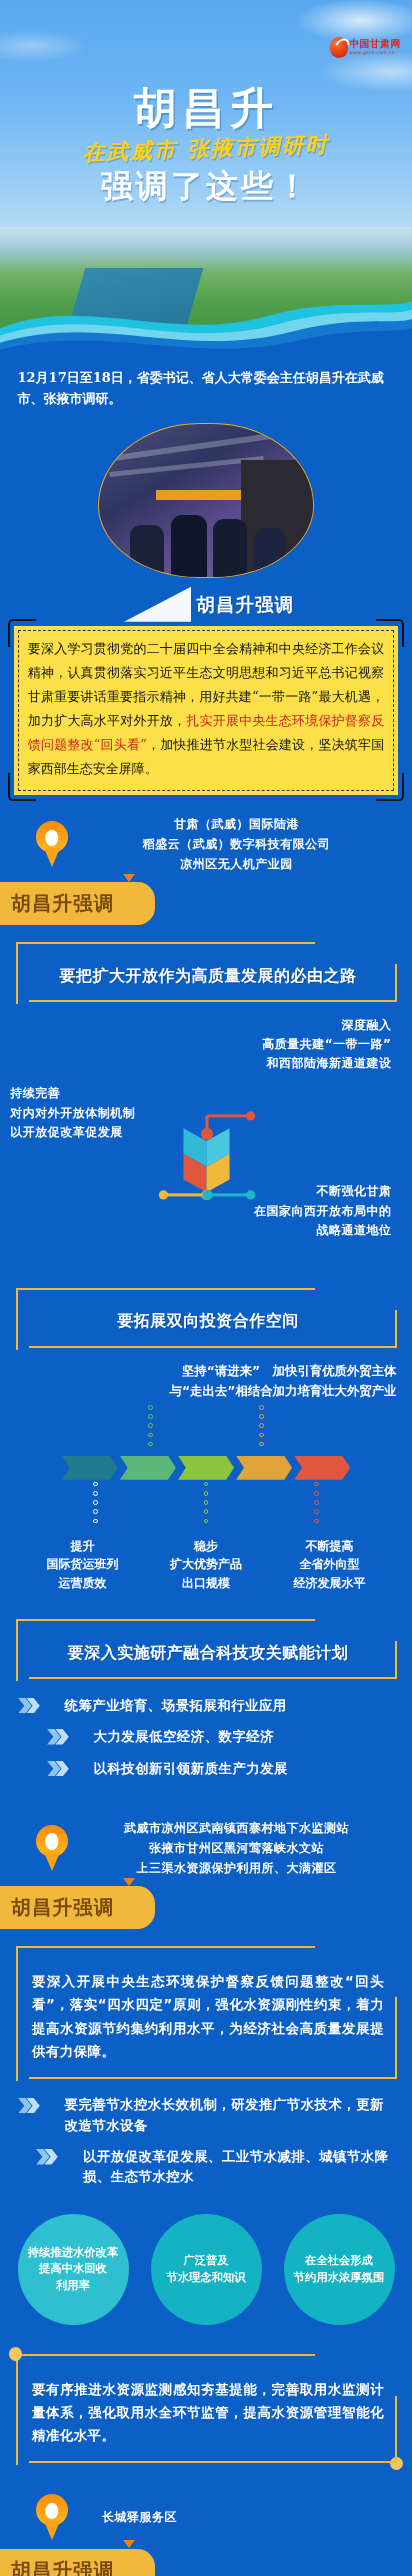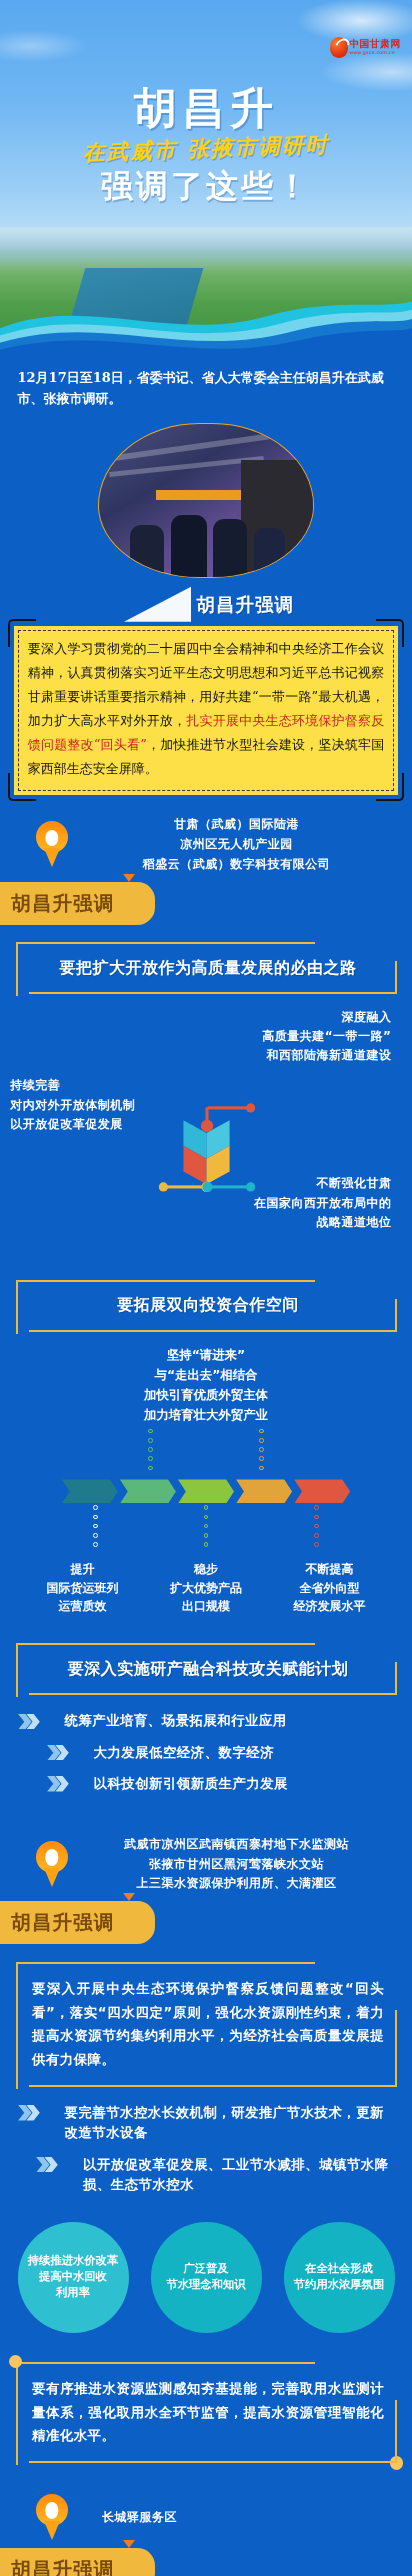--- a/index.html
+++ b/index.html
@@ -160,21 +160,21 @@
   
   .ybox { position:relative; margin: 17.5px 15.5px 0 15.5px; padding: 15.5px 12.4px 15.5px 16.5px; }
   .ybox::before {
     content:""; position:absolute; left:0; top:0; width: 78%; height: 100%;
     border-left: 2.6px solid #f0b93d; border-top: 2.6px solid #f0b93d;
   }
   .ybox::after {
     content:""; position:absolute; right:0; bottom:0; width: 96%; height: 60%;
     border-right: 2.6px solid #f0b93d; border-bottom: 2.6px solid #f0b93d;
   }
-  .ybox-inner { position:relative; z-index:2; }
+  .ybox-inner { position:relative; z-index:2;margin-top:8px; }
   .ybox h3 {
     font-size: 16px; font-weight:bold; letter-spacing:0.5px; color:#ffffff;
     text-shadow: 1px 1px 0 rgba(0,0,0,.16); text-align:center;
   }
 
   .dot-end-left { position:absolute; left:-6.7px; top:-6.7px; width:13.4px; height:13.4px; border-radius:50%; background:#f7c660; }
   .dot-end-right { position:absolute; right:-6.7px; bottom:-6.7px; width:13.4px; height:13.4px; border-radius:50%; background:#f7c660; }
 
   
   .freecol { position:relative; padding: 9.3px 18.5px 0 18.5px; min-height: 170px; }
@@ -192,21 +192,21 @@
     clip-path: polygon(0 0, 86% 0, 100% 50%, 86% 100%, 0 100%, 14% 50%);
   }
   .dots-col { display:flex; flex-direction:column; align-items:center; gap:4.6px; }
   .dots-col i { width:4.6px; height:4.6px; border-radius:50%; display:block; border:1px solid; }
   .flow-labels { display:flex; justify-content:space-around; padding: 13.4px 20.6px 0 20.6px; }
   .flow-labels div { text-align:center; font-size:12px; font-weight:bold; line-height:1.55; }
 
   .dotrow { display:flex; justify-content:center; gap: 106px; padding-top: 4.1px; }
   .dotrow2 { display:flex; justify-content:center; gap: 106px; padding-top: 2.1px; }
 
-  .twocol { display:flex; justify-content:center; padding: 13.4px 15.5px 0 15.5px; flex-direction: column; }
+  .twocol { display:flex; justify-content:flex-end; padding: 13.4px 15.5px 0 15.5px; }
   .twocol div { text-align:center; font-size:12.4px; font-weight:bold; line-height:1.6; }
 
   
   .bullets { padding: 5.2px 17.5px 0 17.5px; }
   .bullet { display:flex; align-items:flex-start; gap:23px; margin: 11.3px 0; }
   .bullet.indent { padding-left: 29px; }
   .chevicon { flex:0 0 auto; margin-top:2.1px; }
   .bullet-txt { font-size:13.4px; font-weight:bold; line-height:1.5; letter-spacing:0.5px; }
 
   
@@ -282,22 +282,22 @@
   </div>
 
   <div class="loc">
     <div class="pin">
       <div class="pin-body">
           <span class="pin-hole"></span>
         </div>
     </div>
     <div class="loc-names">
       <div>甘肃（武威）国际陆港</div>
+      <div>稻盛云（武威）数字科技有限公司</div>
       <div>凉州区无人机产业园</div>
-      <div>稻盛云（武威）数字科技有限公司</div>
     </div>
   </div>
 
   <div class="ytab">
     <span class="ytab-notch"></span>
     <span class="ytab-text">胡昌升强调</span>
   </div>
 
   <div class="ybox">
     <div class="ybox-inner">

